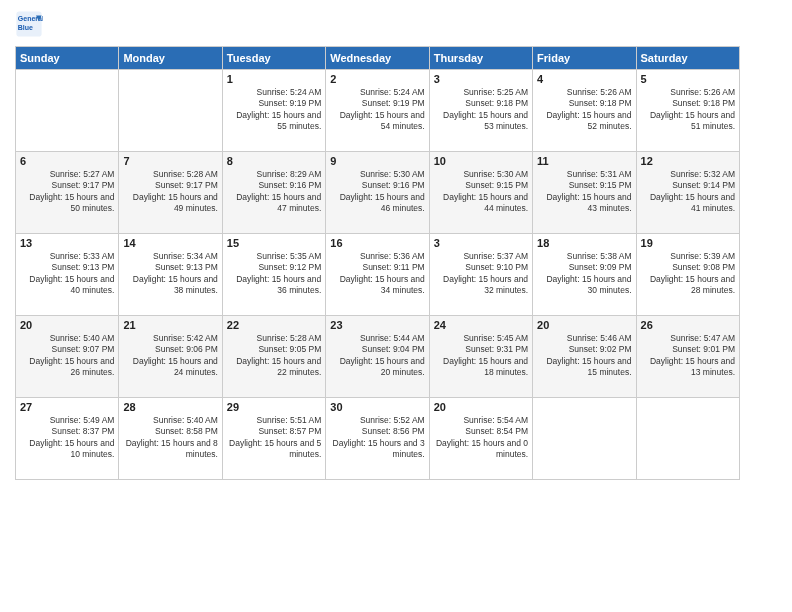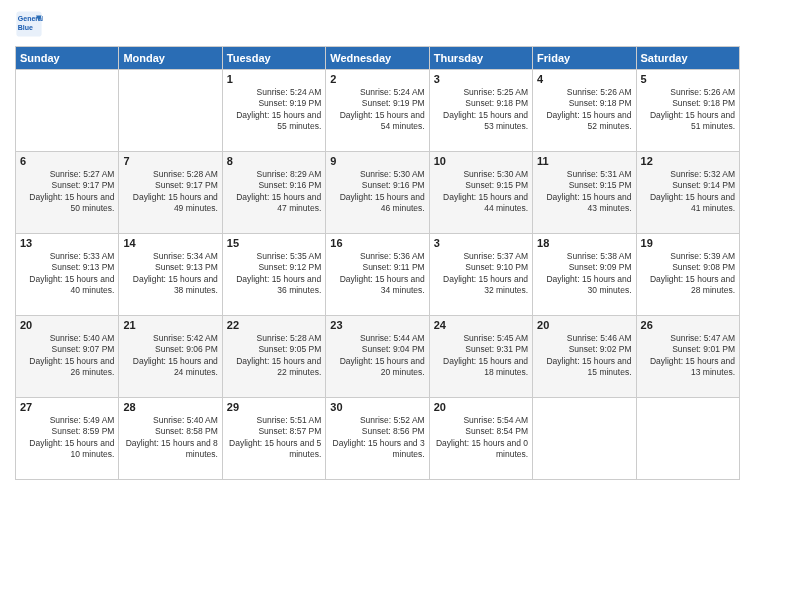--- a/index.html
+++ b/index.html
@@ -315,21 +315,21 @@
             <div class="cell-info">Sunrise: 5:47 AM
 Sunset: 9:01 PM
 Daylight: 15 hours
 and 13 minutes.</div>
           </td>
         </tr>
         <tr>
           <td>
             <span class="day-num">27</span>
             <div class="cell-info">Sunrise: 5:49 AM
-Sunset: 8:59 PM
+Sunset: 8:37 PM
 Daylight: 15 hours
 and 10 minutes.</div>
           </td>
           <td>
             <span class="day-num">28</span>
             <div class="cell-info">Sunrise: 5:40 AM
 Sunset: 8:58 PM
 Daylight: 15 hours
 and 8 minutes.</div>
           </td>

